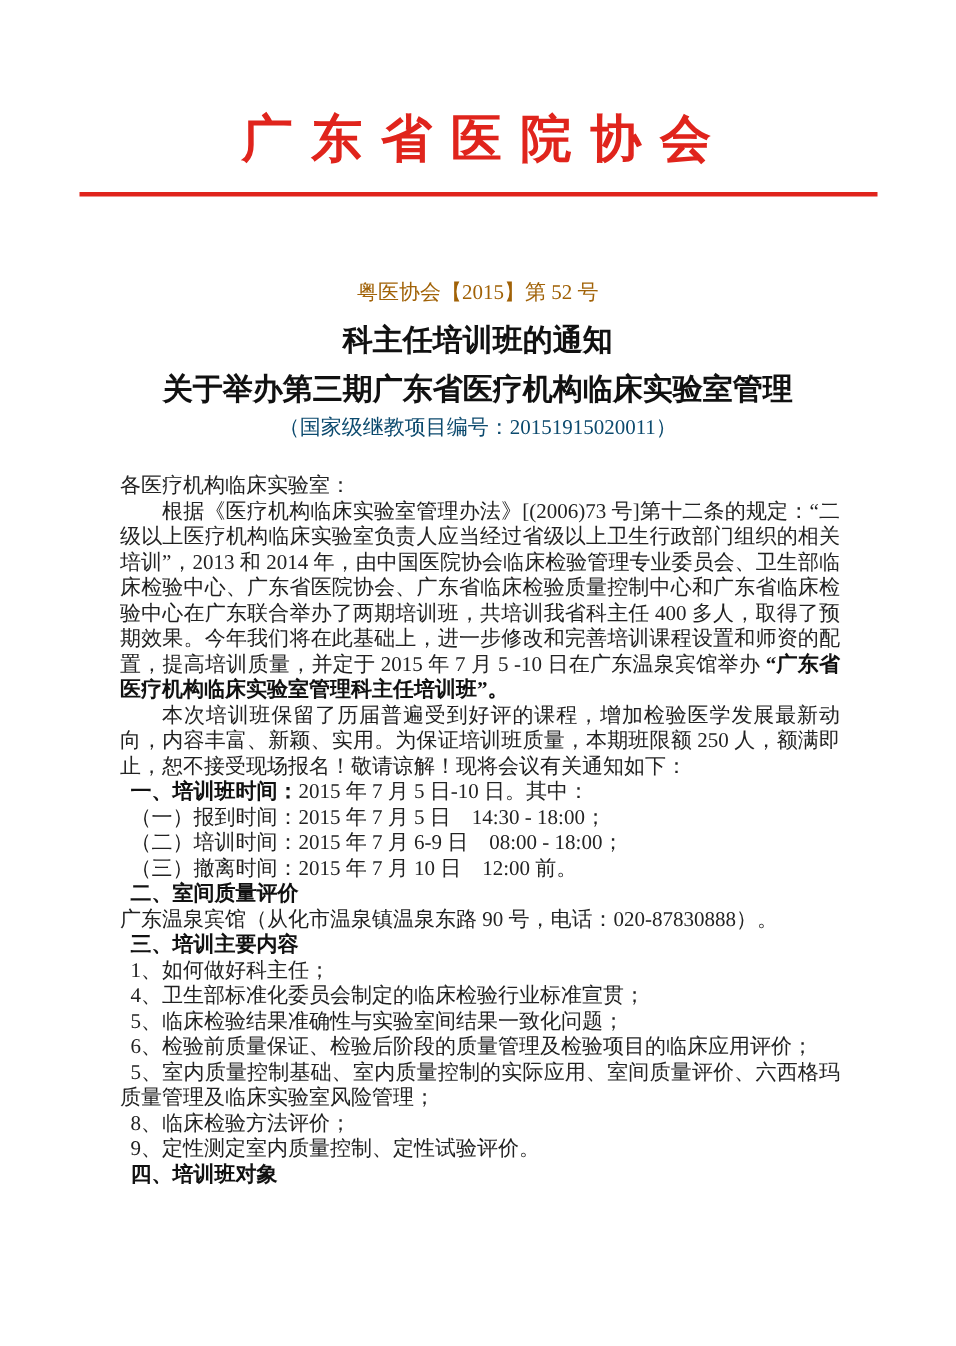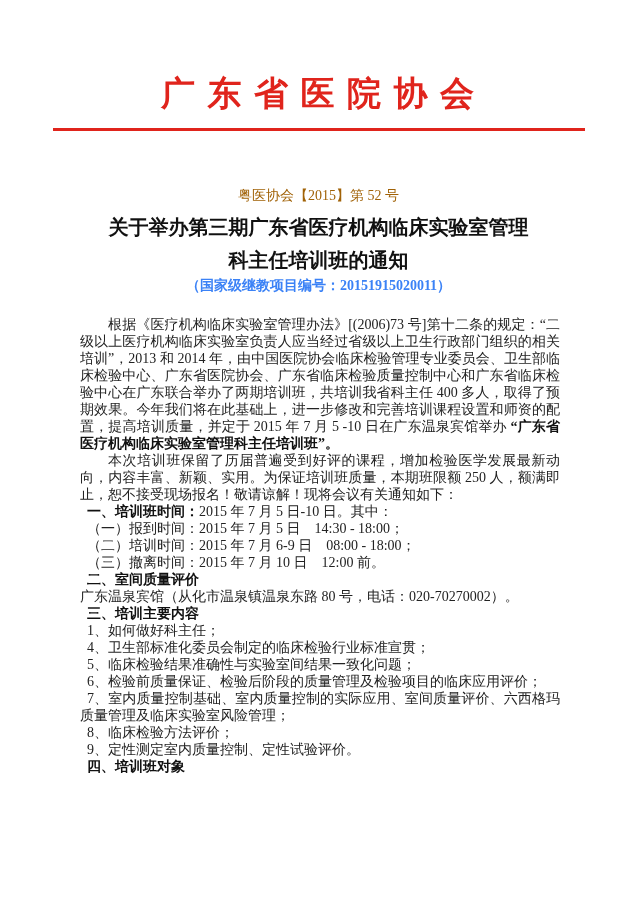--- a/index.html
+++ b/index.html
@@ -41,22 +41,22 @@
     line-height:33px;
     font-weight:bold;
     color:#111;
   }
   .title .tline{display:block;}
   .subtitle{
     margin-top:0px;
     text-align:center;
     font-size:14px;
     line-height:18px;
-    font-weight:bold;
-    color:#3b82f6;
+    font-weight:normal;
+    color:#0c4a6e;
   }
   .bodytext{
     margin:21px 77px 0 80px;
     font-size:14px;
     line-height:17px;
     text-align:justify;
     color:#222;
   }
   .bodytext p{margin:0;padding:0;}
   .flush{text-indent:0;}
@@ -69,48 +69,49 @@
 
 <div class="page">
 
   <div class="letterhead">广 东 省 医 院 协 会</div>
 
   <div class="rule"></div>
 
   <div class="docno">粤医协会【2015】第 52 号</div>
 
   <h1 class="title">
+    <span class="tline">科主任培训班的通知</span>
     <span class="tline">关于举办第三期广东省医疗机构临床实验室管理</span>
-    <span class="tline">科主任培训班的通知</span>
   </h1>
 
   <div class="subtitle">（国家级继教项目编号：20151915020011）</div>
 
   <div class="bodytext">
 
+    <p class="flush">各医疗机构临床实验室：</p>
 
     <p class="indent"><span>根据《医疗机构临床实验室管理办法》[(2006)73 号]第十二条的规定：“二级以上医疗机构临床实验室负责人应当经过省级以上卫生行政部门组织的相关培训”，2013 和 2014 年，由中国医院协会临床检验管理专业委员会、卫生部临床检验中心、广东省医院协会、广东省临床检验质量控制中心和广东省临床检验中心在广东联合举办了两期培训班，共培训我省科主任 400 多人，取得了预期效果。今年我们将在此基础上，进一步修改和完善培训课程设置和师资的配置，提高培训质量，并定于 2015 年 7 月 5 -10 日在广东温泉宾馆举办 </span><b>“广东省医疗机构临床实验室管理科主任培训班”。</b></p>
 
     <p class="indent">本次培训班保留了历届普遍受到好评的课程，增加检验医学发展最新动向，内容丰富、新颖、实用。为保证培训班质量，本期班限额 250 人，额满即止，恕不接受现场报名！敬请谅解！现将会议有关通知如下：</p>
 
     <p class="item"><b>一、培训班时间：</b><span>2015 年 7 月 5 日-10 日。其中：</span></p>
 
     <p class="item">（一）报到时间：2015 年 7 月 5 日　14:30 - 18:00；</p>
     <p class="item">（二）培训时间：2015 年 7 月 6-9 日　08:00 - 18:00；</p>
     <p class="item">（三）撤离时间：2015 年 7 月 10 日　12:00 前。</p>
 
     <p class="item"><b>二、室间质量评价</b></p>
-    <p class="flush">广东温泉宾馆（从化市温泉镇温泉东路 80 号，电话：020-70270002）。</p>
+    <p class="flush">广东温泉宾馆（从化市温泉镇温泉东路 90 号，电话：020-87830888）。</p>
 
     <p class="item"><b>三、培训主要内容</b></p>
 
     <p class="item">1、如何做好科主任；</p>
     <p class="item">4、卫生部标准化委员会制定的临床检验行业标准宣贯；</p>
     <p class="item">5、临床检验结果准确性与实验室间结果一致化问题；</p>
     <p class="item">6、检验前质量保证、检验后阶段的质量管理及检验项目的临床应用评价；</p>
-    <p class="item">7、室内质量控制基础、室内质量控制的实际应用、室间质量评价、六西格玛质量管理及临床实验室风险管理；</p>
+    <p class="item">5、室内质量控制基础、室内质量控制的实际应用、室间质量评价、六西格玛质量管理及临床实验室风险管理；</p>
     <p class="item">8、临床检验方法评价；</p>
     <p class="item">9、定性测定室内质量控制、定性试验评价。</p>
 
     <p class="item"><b>四、培训班对象</b></p>
 
   </div>
 </div>
 
 </body></html>

